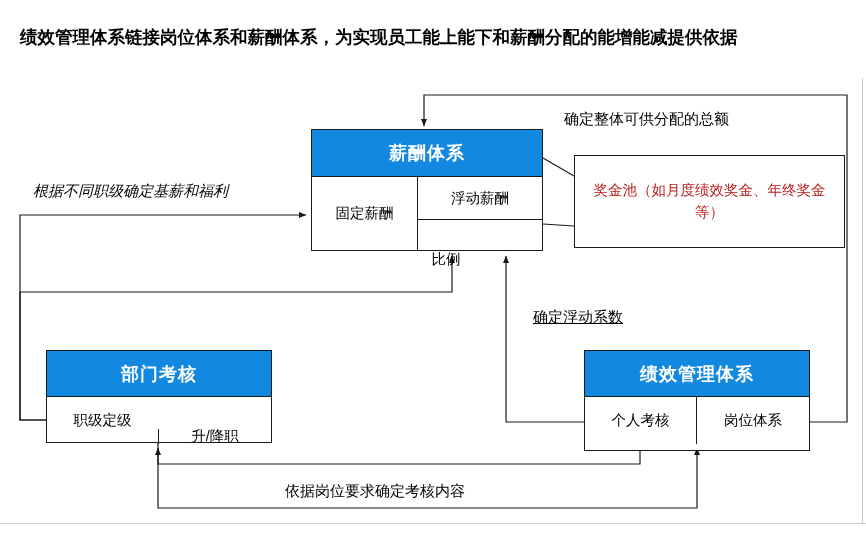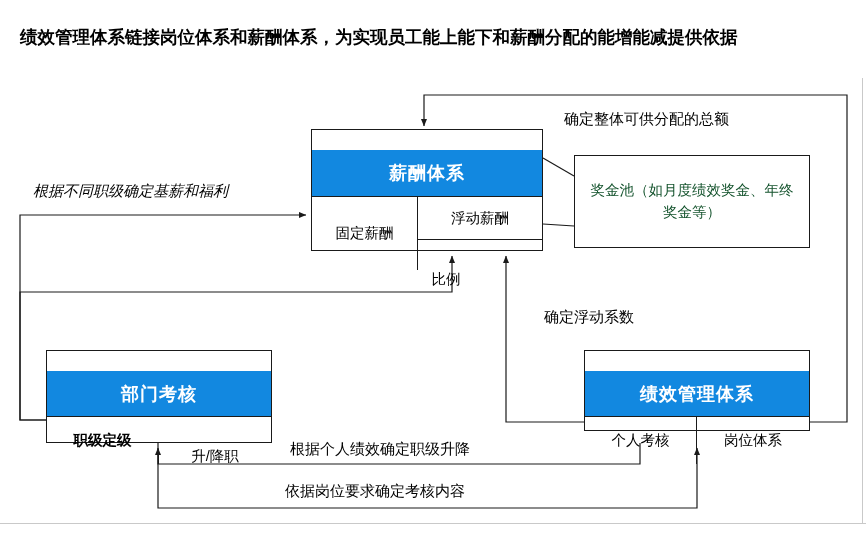--- a/index.html
+++ b/index.html
@@ -50,21 +50,20 @@
     background: #1288e0;
     color: #ffffff;
     font-weight: bold;
     font-size: 18px;
     text-align: center;
     letter-spacing: 1px;
     display: flex;
     align-items: center;
     justify-content: center;
     border-bottom: 1.2px solid #1a1a1a;
-    margin-top: 20px;
   }
   .node-body {
     display: flex;
     box-sizing: border-box;
   }
   .cell {
     box-sizing: border-box;
     display: flex;
     align-items: center;
     justify-content: center;
@@ -96,62 +95,62 @@
   #pay-fixed     { width: 105px; height: 100%; }
   #pay-float-col { width: 125px; height: 100%; border-left: 1.2px solid #1a1a1a; }
   #pay-float     { height: 42px; }
   #pay-ratio-row { height: 31px; }
   #pay-ratio     { width: 56px; margin-top: 39px; }
   #pay-coef      { width: 69px; }
 
   #node-job      { left: 46px; top: 350px; width: 226px; height: 93px; }
   #node-job .node-head { height: 46px; }
   #node-job .node-body { height: 47px; }
-  #job-c1 { width: 112px; font-weight: bold; }
+  #job-c1 { width: 112px; }
   #job-c2 { width: 114px; margin-top: 32px; }
 
-  #node-perf     { left: 584px; top: 350px; width: 226px; height: 81px; }
+  #node-perf     { left: 584px; top: 350px; width: 226px; height: 101px; }
   #node-perf .node-head { height: 46px; }
   #node-perf .node-body { height: 47px; }
   #perf-c1 { width: 112px; }
   #perf-c2 { width: 114px; }
 
   
   #callout {
     position: absolute;
     left: 574px;
     top: 155px;
-    width: 236px;
+    width: 271px;
     height: 93px;
     box-sizing: border-box;
     border: 1.2px solid #1a1a1a;
     background: #ffffff;
     display: flex;
     align-items: center;
     justify-content: center;
     padding: 4px 14px;
     font-size: 14.5px;
     line-height: 1.5;
-    color: #14532d;
+    color: #b91c1c;
     text-align: center;
   }
 
   
   .lbl {
     position: absolute;
     font-size: 15px;
     color: #000000;
     white-space: nowrap;
     line-height: 1.5;
   }
   #lbl-total   { left: 564px; top: 108px; }
   #lbl-base    { left: 33px;  top: 180px; font-style: italic; }
   #lbl-floatbase { left: 81px; top: 262px; }
   #lbl-coef1   { left: 523px; top: 275px; }
-  #lbl-coef2   { left: 544px; top: 306px; }
+  #lbl-coef2   { left: 533px; top: 306px; text-decoration: underline; }
   #lbl-promote { left: 290px; top: 438px; }
   #lbl-content { left: 285px; top: 480px; }
 
   
   #bottom-rule {
     position: absolute;
     left: 0;
     top: 523px;
     width: 866px;
     height: 1px;
@@ -225,19 +224,18 @@
       <div class="cell" id="perf-c1">个人考核</div>
       <div class="cell" id="perf-c2">岗位体系</div>
     </div>
   </div>
 
   <div id="callout">奖金池（如月度绩效奖金、年终奖金等）</div>
 
   <div class="lbl" id="lbl-total">确定整体可供分配的总额</div>
   <div class="lbl" id="lbl-base">根据不同职级确定基薪和福利</div>
   <div class="lbl" id="lbl-coef2">确定浮动系数</div>
-  <div class="lbl" id="lbl-promote">根据个人绩效确定职级升降</div>
   <div class="lbl" id="lbl-content">依据岗位要求确定考核内容</div>
 
   <div id="bottom-rule"></div>
   <div id="right-rule"></div>
 
 </div>
 
 </body></html>

